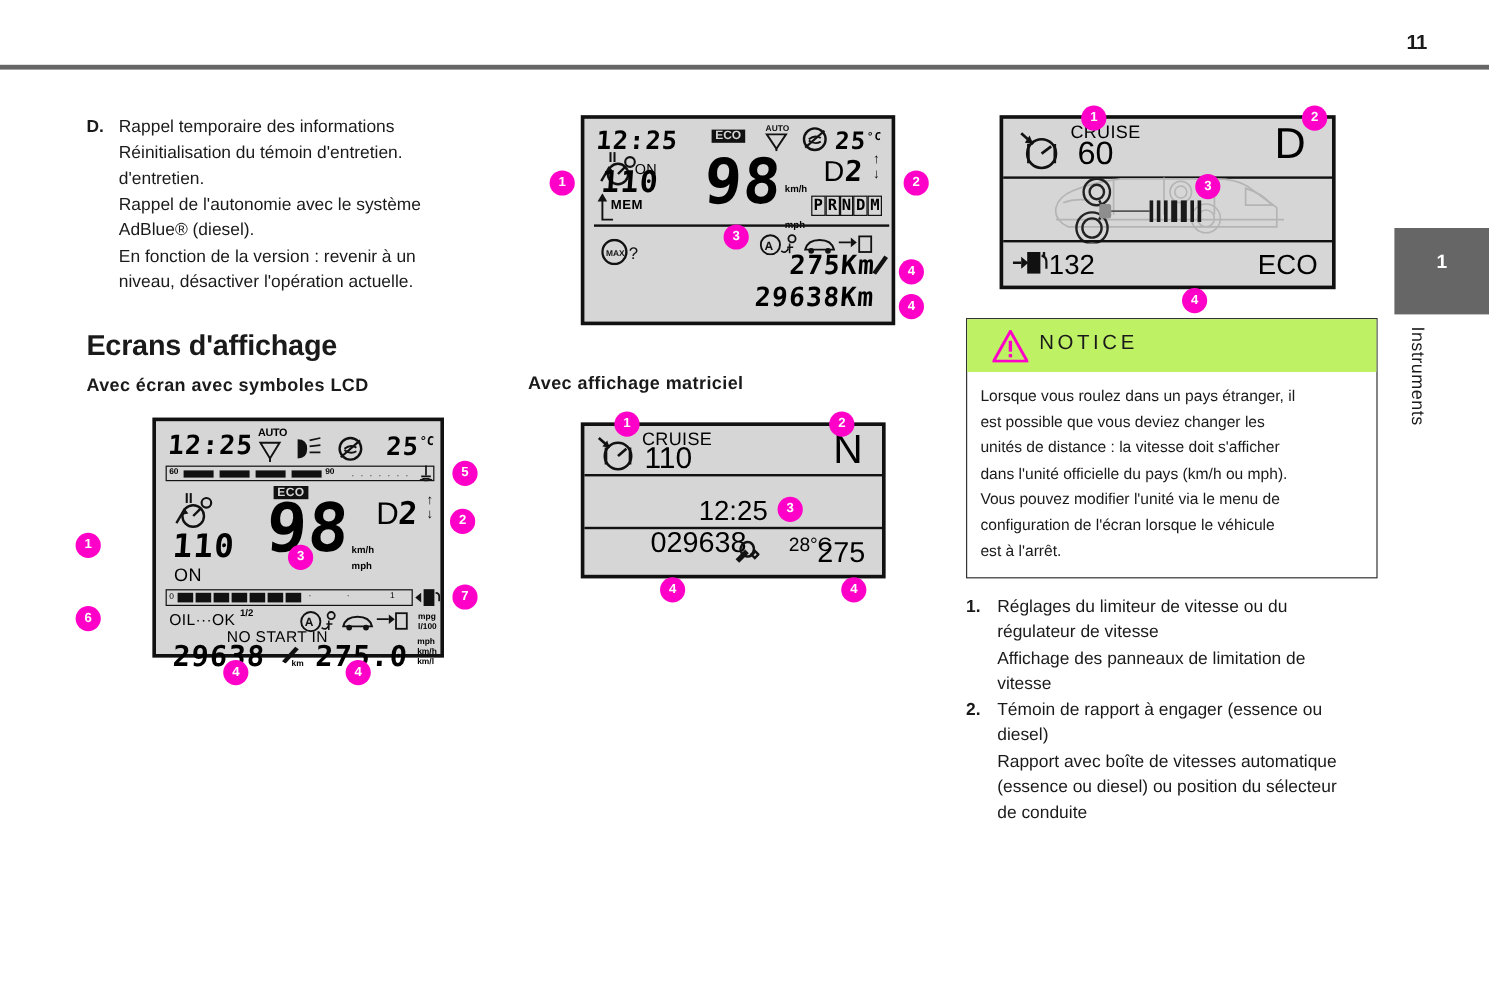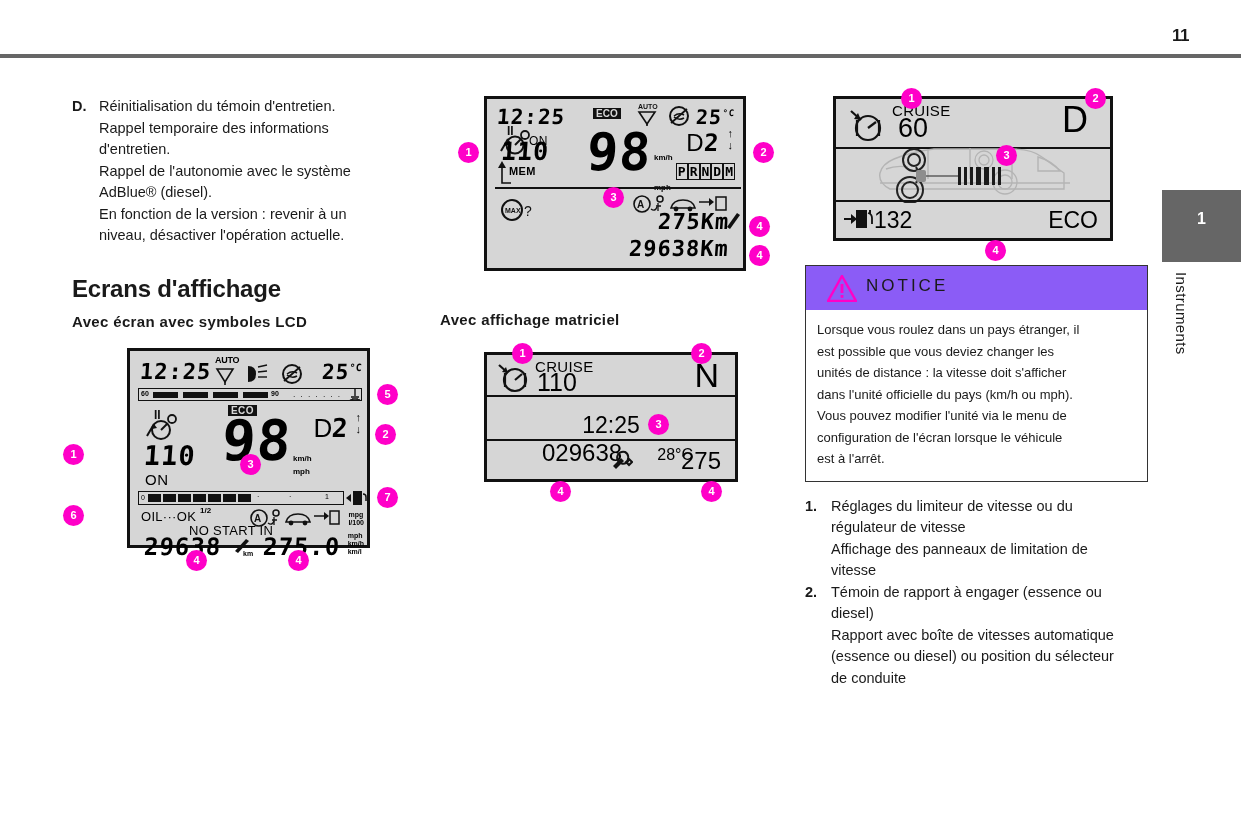--- a/index.html
+++ b/index.html
@@ -194,21 +194,21 @@
   #d4-eco { position:absolute; right:12px; bottom:4px; font-size:23px; }
   #d4-car { position:absolute; left:30px; top:46px; }
 
   
   #notice {
     margin-top:24px;
     border:1.5px solid #333;
     width:343px;
   }
   #notice-head {
-    background:#8b5cf6; height:44px; position:relative;
+    background:#bef264; height:44px; position:relative;
   }
   #notice-title {
     position:absolute; left:60px; top:10px;
     font-size:17px; letter-spacing:3px; font-weight:normal;
   }
   #notice-tri { position:absolute; left:21px; top:9px; }
   #notice-body {
     padding:9px 11px 11px 11px; font-size:13px; line-height:21.5px;
   }
   #notice-body div { white-space:nowrap; }
@@ -230,22 +230,22 @@
 <div id="side-tab">
   <div id="side-tab-num">1</div>
 </div>
 <div id="side-chapter">Instruments</div>
 
 <div class="col" id="col1">
 
   <div class="para item-d">
     <span class="mark">D.</span>
     <div class="lines">
+      <div>Rappel temporaire des informations</div>
       <div>Réinitialisation du témoin d'entretien.</div>
-      <div>Rappel temporaire des informations</div>
       <div>d'entretien.</div>
       <div>Rappel de l'autonomie avec le système</div>
       <div>AdBlue® (diesel).</div>
       <div>En fonction de la version : revenir à un</div>
       <div>niveau, désactiver l'opération actuelle.</div>
     </div>
   </div>
 
   <h1 class="sec-title">Ecrans d'affichage</h1>
   <h2 class="sub-title">Avec écran avec symboles LCD</h2>

